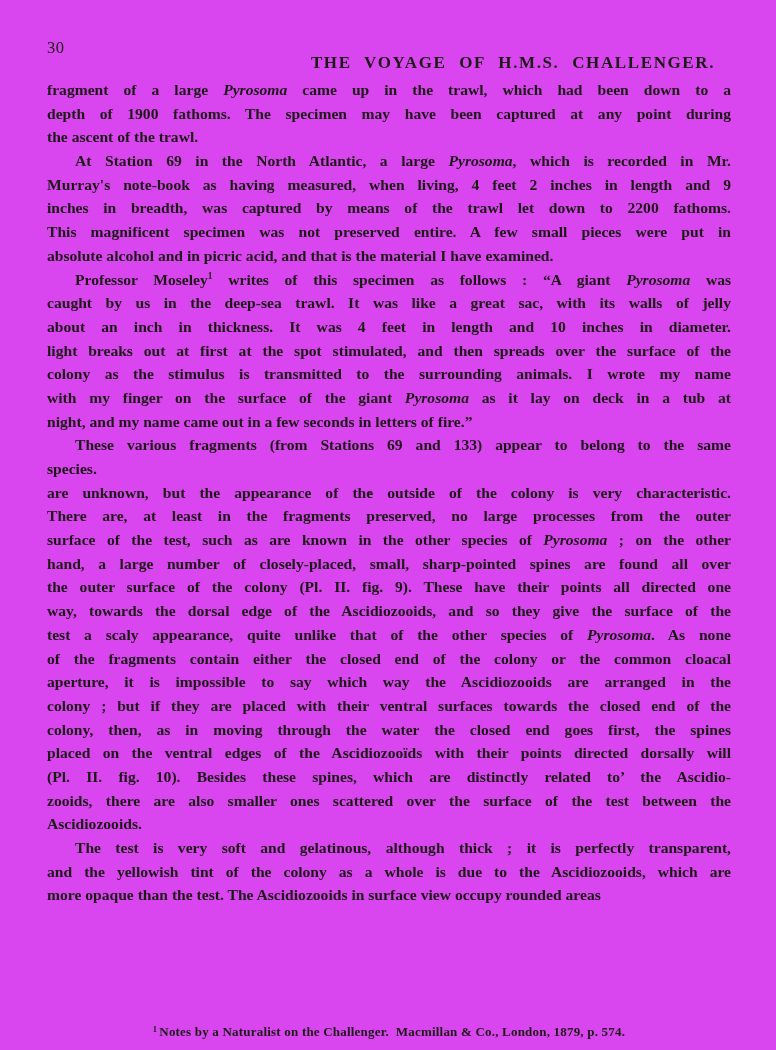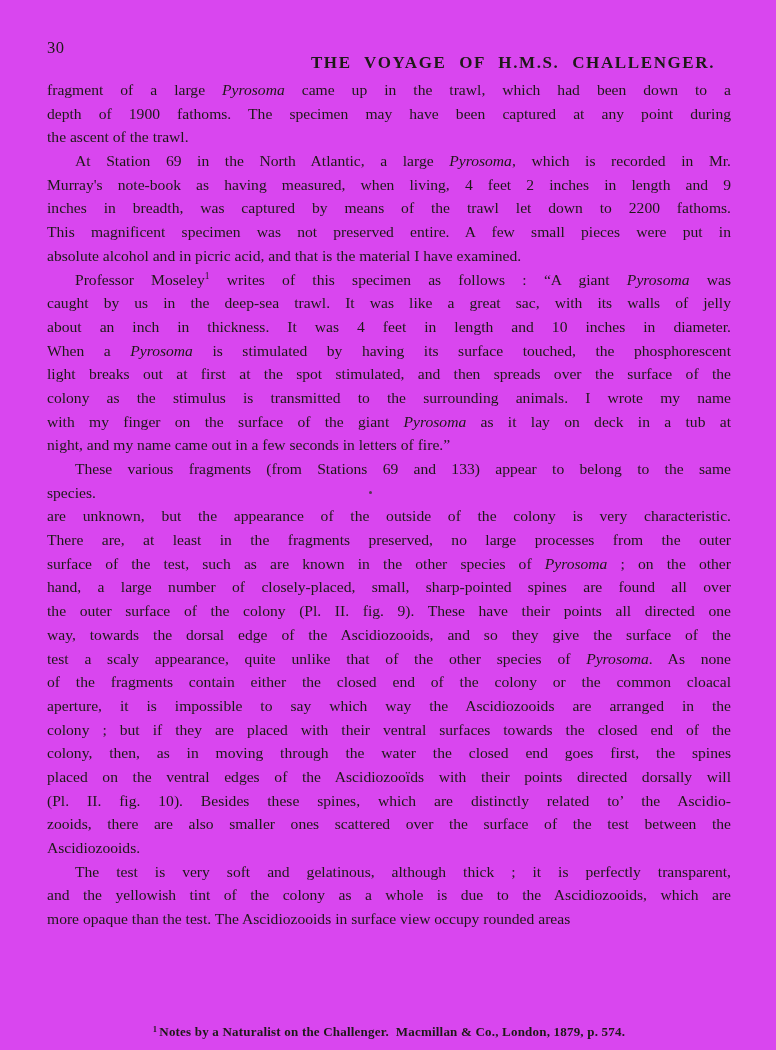--- a/index.html
+++ b/index.html
@@ -29,21 +29,21 @@
     margin: 16px;
     text-align: right;
     font-size: 17px;
     font-weight: bold;
     letter-spacing: 1.6px;
     word-spacing: 7px;
     white-space: nowrap;
   }
   .page-body {
     position: absolute;
-    top: 78px; left: 47px; width: 684px;
+    top: 78px; left: 47px; width: 684px; font-weight: bold;
   }
   .para { margin: 0; }
   .line {
     line-height: 23.7px;
     height: 23.7px;
     font-size: 15.6px;
     text-align: justify;
     text-align-last: justify;
     overflow: hidden;
     white-space: nowrap;
@@ -102,21 +102,20 @@
         <div class="line justified indent"><span>At Station 69 in the North Atlantic, a large </span><span class="it">Pyrosoma</span><span>, which is recorded in Mr.</span></div>
         <div class="line justified"><span>Murray's note-book as having measured, when living, 4 feet 2 inches in length and 9</span></div>
         <div class="line justified"><span>inches in breadth, was captured by means of the trawl let down to 2200 fathoms.</span></div>
         <div class="line justified"><span>This magnificent specimen was not preserved entire.  A few small pieces were put in</span></div>
         <div class="line justified last"><span>absolute alcohol and in picric acid, and that is the material I have examined.</span></div>
       </div>
       <div class="para">
         <div class="line justified indent"><span>Professor Moseley</span><sup class="fn-ref">1</sup><span> writes of this specimen as follows :  “A giant </span><span class="it">Pyrosoma</span><span> was</span></div>
         <div class="line justified"><span>caught by us in the deep-sea trawl.  It was like a great sac, with its walls of jelly</span></div>
         <div class="line justified"><span>about an inch in thickness.  It was 4 feet in length and 10 inches in diameter.</span></div>
-        <div class="line justified"><span>When a </span><span class="it">Pyrosoma</span><span> is stimulated by having its surface touched, the phosphorescent</span></div>
         <div class="line justified"><span>light breaks out at first at the spot stimulated, and then spreads over the surface of the</span></div>
         <div class="line justified"><span>colony as the stimulus is transmitted to the surrounding animals.  I wrote my name</span></div>
         <div class="line justified"><span>with my finger on the surface of the giant </span><span class="it">Pyrosoma</span><span> as it lay on deck in a tub at</span></div>
         <div class="line justified last"><span>night, and my name came out in a few seconds in letters of fire.”</span></div>
       </div>
       <div class="para">
         <div class="line justified indent"><span>These various fragments (from Stations 69 and 133) appear to belong to the same</span></div>
         <div class="line justified last"><span>species.</span></div>
       </div>
       <div class="para">

